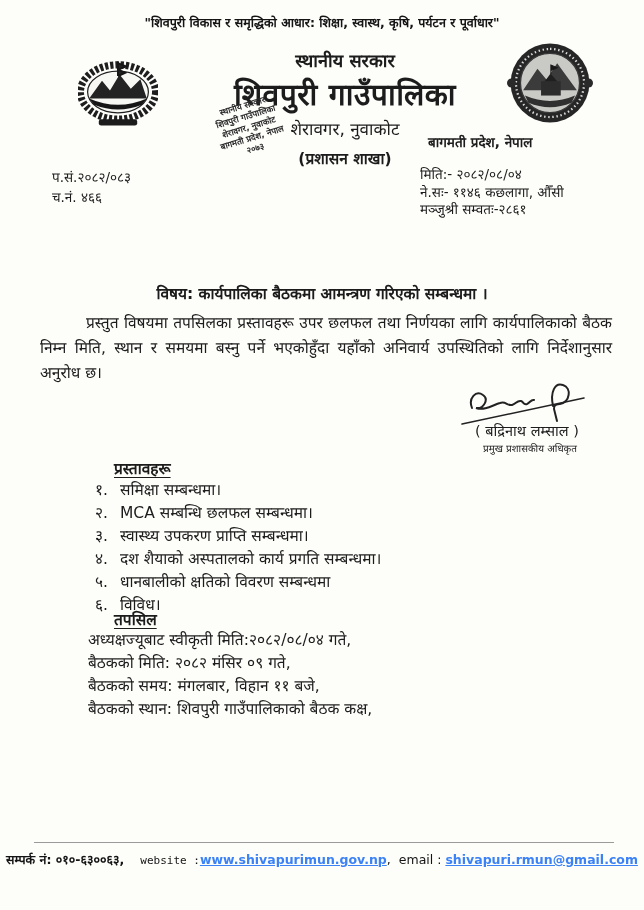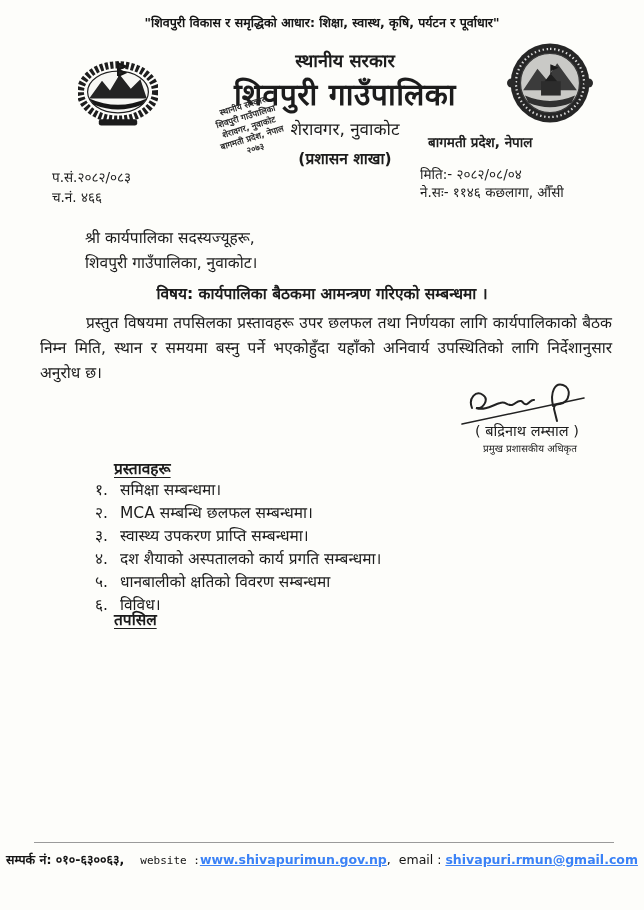--- a/index.html
+++ b/index.html
@@ -107,26 +107,23 @@
   <div class="abs province">बागमती प्रदेश, नेपाल</div>
 
   <div class="abs ref-left">
     <div>प.सं.२०८२/०८३</div>
     <div>च.नं. ४६६</div>
   </div>
 
   <div class="abs ref-right">
     <div>मिति:- २०८२/०८/०४</div>
     <div>ने.सः- ११४६ कछलागा, औँसी</div>
+    <div>मञ्जुश्री सम्वतः-२८६१</div>
   </div>
 
-  <div class="abs addressee">
-    <div>श्री कार्यपालिका सदस्यज्यूहरू,</div>
-    <div>शिवपुरी गाउँपालिका, नुवाकोट।</div>
-  </div>
 
   <div class="abs subject">विषय: कार्यपालिका बैठकमा आमन्त्रण गरिएको सम्बन्धमा ।</div>
 
   <div class="abs body-par">प्रस्तुत विषयमा तपसिलका प्रस्तावहरू उपर छलफल तथा निर्णयका लागि कार्यपालिकाको बैठक निम्न मिति, स्थान र समयमा बस्नु पर्ने भएकोहुँदा यहाँको अनिवार्य उपस्थितिको लागि निर्देशानुसार अनुरोध छ।</div>
 
   <svg class="abs sig-svg" width="138" height="52" viewBox="0 0 138 52">
     <path d="M14,32 c-4,-10 4,-18 11,-13 c6,4 1,14 -7,13 c9,3 17,-3 24,-5 c6,-2 7,3 12,2 c4,-1 5,-5 9,-4 c3,1 2,4 6,3 c3,-1 4,-5 7,-4" fill="none" stroke="#222" stroke-width="2" stroke-linecap="round"></path>
     <path d="M95,30 c-3,-14 2,-24 10,-21 c9,3 7,17 -3,19 c-5,1 -6,1 -6,5 l3,12" fill="none" stroke="#222" stroke-width="2" stroke-linecap="round"></path>
     <path d="M4,48 L126,22" fill="none" stroke="#222" stroke-width="1.6" stroke-linecap="round"></path>
   </svg>
@@ -140,20 +137,26 @@
     <div class="row"><span class="num">१.</span> <span>समिक्षा सम्बन्धमा।</span></div>
     <div class="row"><span class="num">२.</span> <span>MCA  सम्बन्धि छलफल सम्बन्धमा।</span></div>
     <div class="row"><span class="num">३.</span> <span>स्वास्थ्य उपकरण प्राप्ति सम्बन्धमा।</span></div>
     <div class="row"><span class="num">४.</span> <span>दश शैयाको अस्पतालको कार्य प्रगति सम्बन्धमा।</span></div>
     <div class="row"><span class="num">५.</span> <span>धानबालीको क्षतिको विवरण सम्बन्धमा</span></div>
     <div class="row"><span class="num">६.</span> <span>विविध।</span></div>
   </div>
 
   <div class="abs sec-head tap-head">तपसिल</div>
 
+  <div class="abs tap-list">
+    <div>अध्यक्षज्यूबाट स्वीकृती मिति:२०८२/०८/०४ गते,</div>
+    <div>बैठकको मिति: २०८२ मंसिर ०९ गते,</div>
+    <div>बैठकको समय: मंगलबार, विहान ११ बजे,</div>
+    <div>बैठकको स्थान: शिवपुरी गाउँपालिकाको बैठक कक्ष,</div>
+  </div>
 
   <div class="abs footer-rule"></div>
 
   <div class="abs footer">
     <span class="dev">सम्पर्क नं: ०१०-६३००६३,</span><span class="mono">website :</span><a href="#">www.shivapurimun.gov.np</a><span>,</span>&nbsp;
     <span>email :</span> <a href="#">shivapuri.rmun@gmail.com</a>
   </div>
 
 </div>
 

